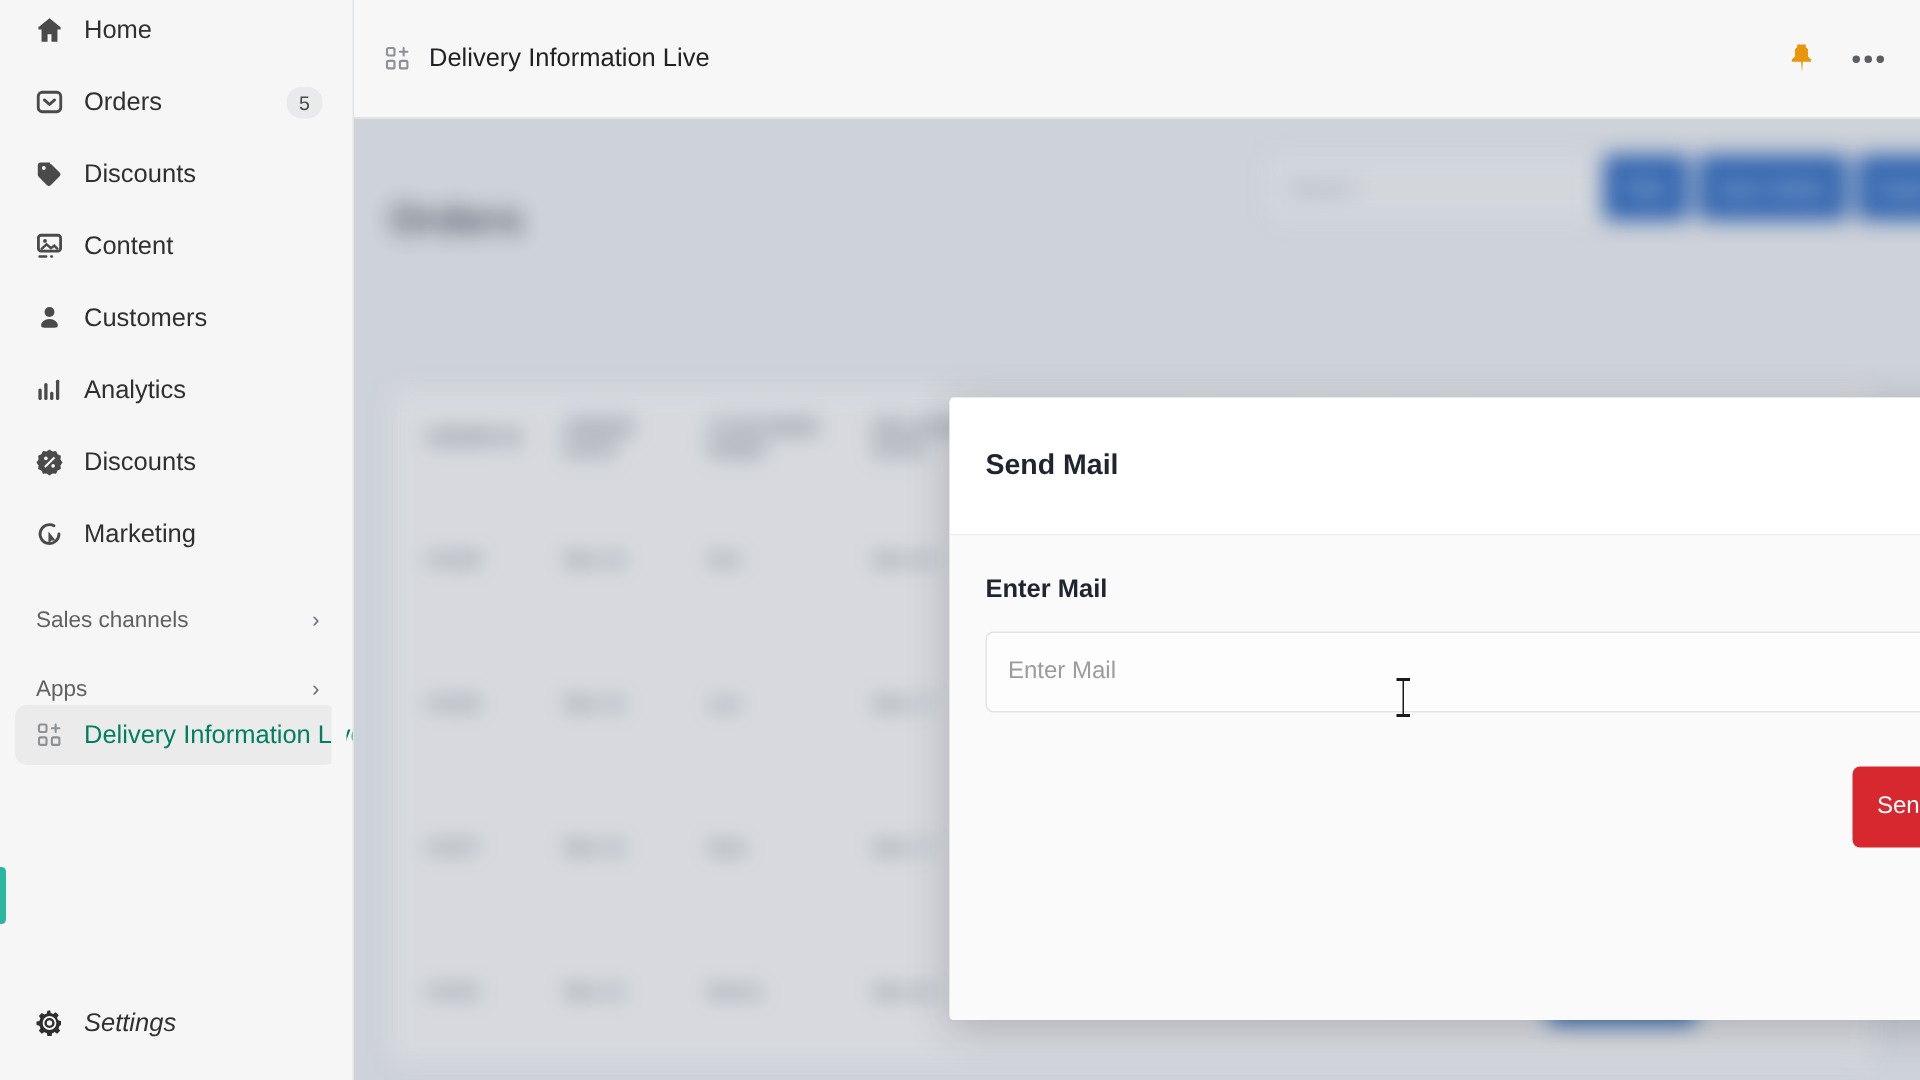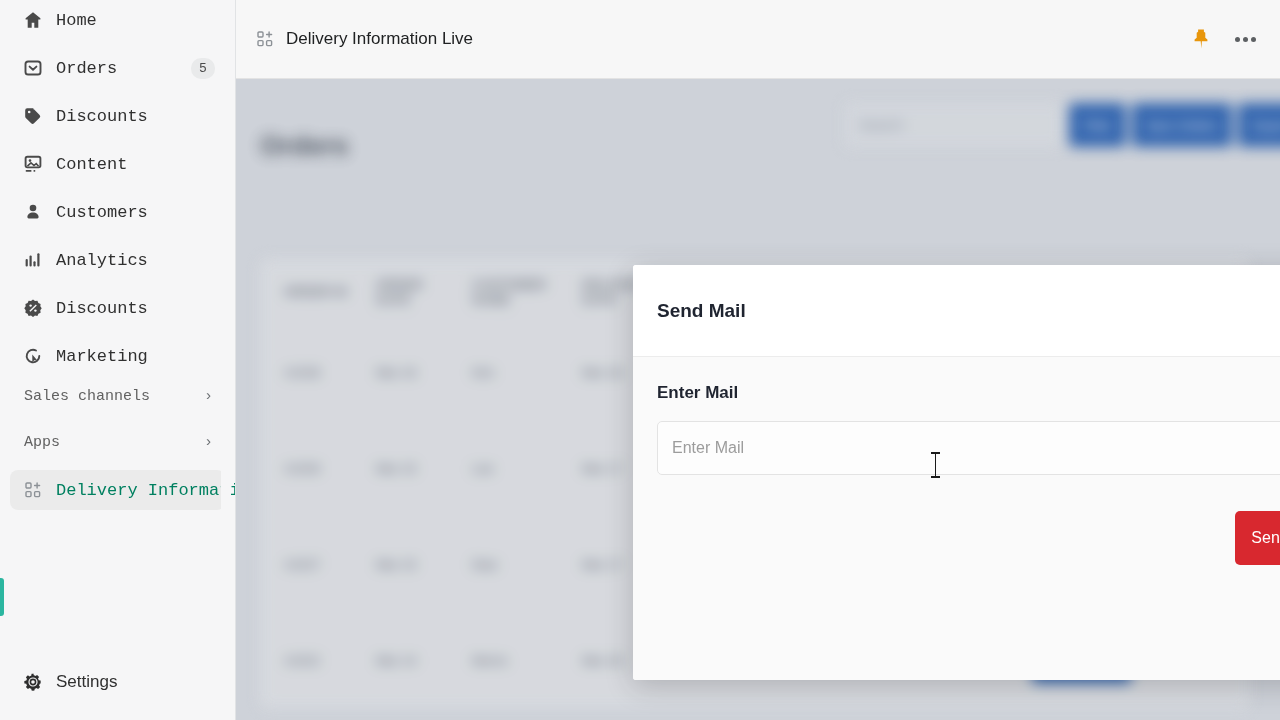--- a/index.html
+++ b/index.html
@@ -21,21 +21,21 @@
   .sidebar {
     position: relative;
     width: 236px;
     height: 720px;
     background: #f6f6f7;
     border-right: 1px solid #e1e3e5;
     flex: 0 0 236px;
     padding-top: 0px;
     overflow: hidden;
   }
-  .nav-list { padding: 0 10px; font-family: Liberation Mono, monospace; }
+  .nav-list { padding: 0 10px; }
 
   .nav-item {
     position: relative;
     display: flex;
     align-items: center;
     height: 40px;
     padding: 0 10px 0 12px;
     border-radius: 8px;
     color: #303030;
     font-size: 17px;
@@ -56,21 +56,21 @@
     color: #4a4a4a;
     font-size: 13px;
     border-radius: 10px;
     padding: 3px 8px;
     min-width: 24px;
     text-align: center;
   }
 
   .section-head {
     display: flex;
-    align-items: flex-start;
+    align-items: flex-end;
     height: 34px;
     padding: 0 12px 0 14px;
     color: #616161;
     font-size: 15px;
     margin-top: 12px;
     margin-bottom: 2px;
     cursor: pointer;
   }
   .section-head .label { flex: 1 1 auto; }
   .section-head .chev { color: #6d7175; font-size: 15px; }
@@ -86,20 +86,21 @@
     width: 4px; height: 38px;
     background: #2bb6a0;
     border-radius: 0 3px 3px 0;
   }
 
   .settings-row {
     position: absolute;
     left: 0; bottom: 0;
     width: 264px;
     padding: 0 10px 10px 10px;
+    font-style: italic;
   }
 
   
   .sb-track {
     position: absolute;
     top: 0; left: 221px;
     width: 10px; height: 720px;
     background: #f6f6f7;
   }
 

